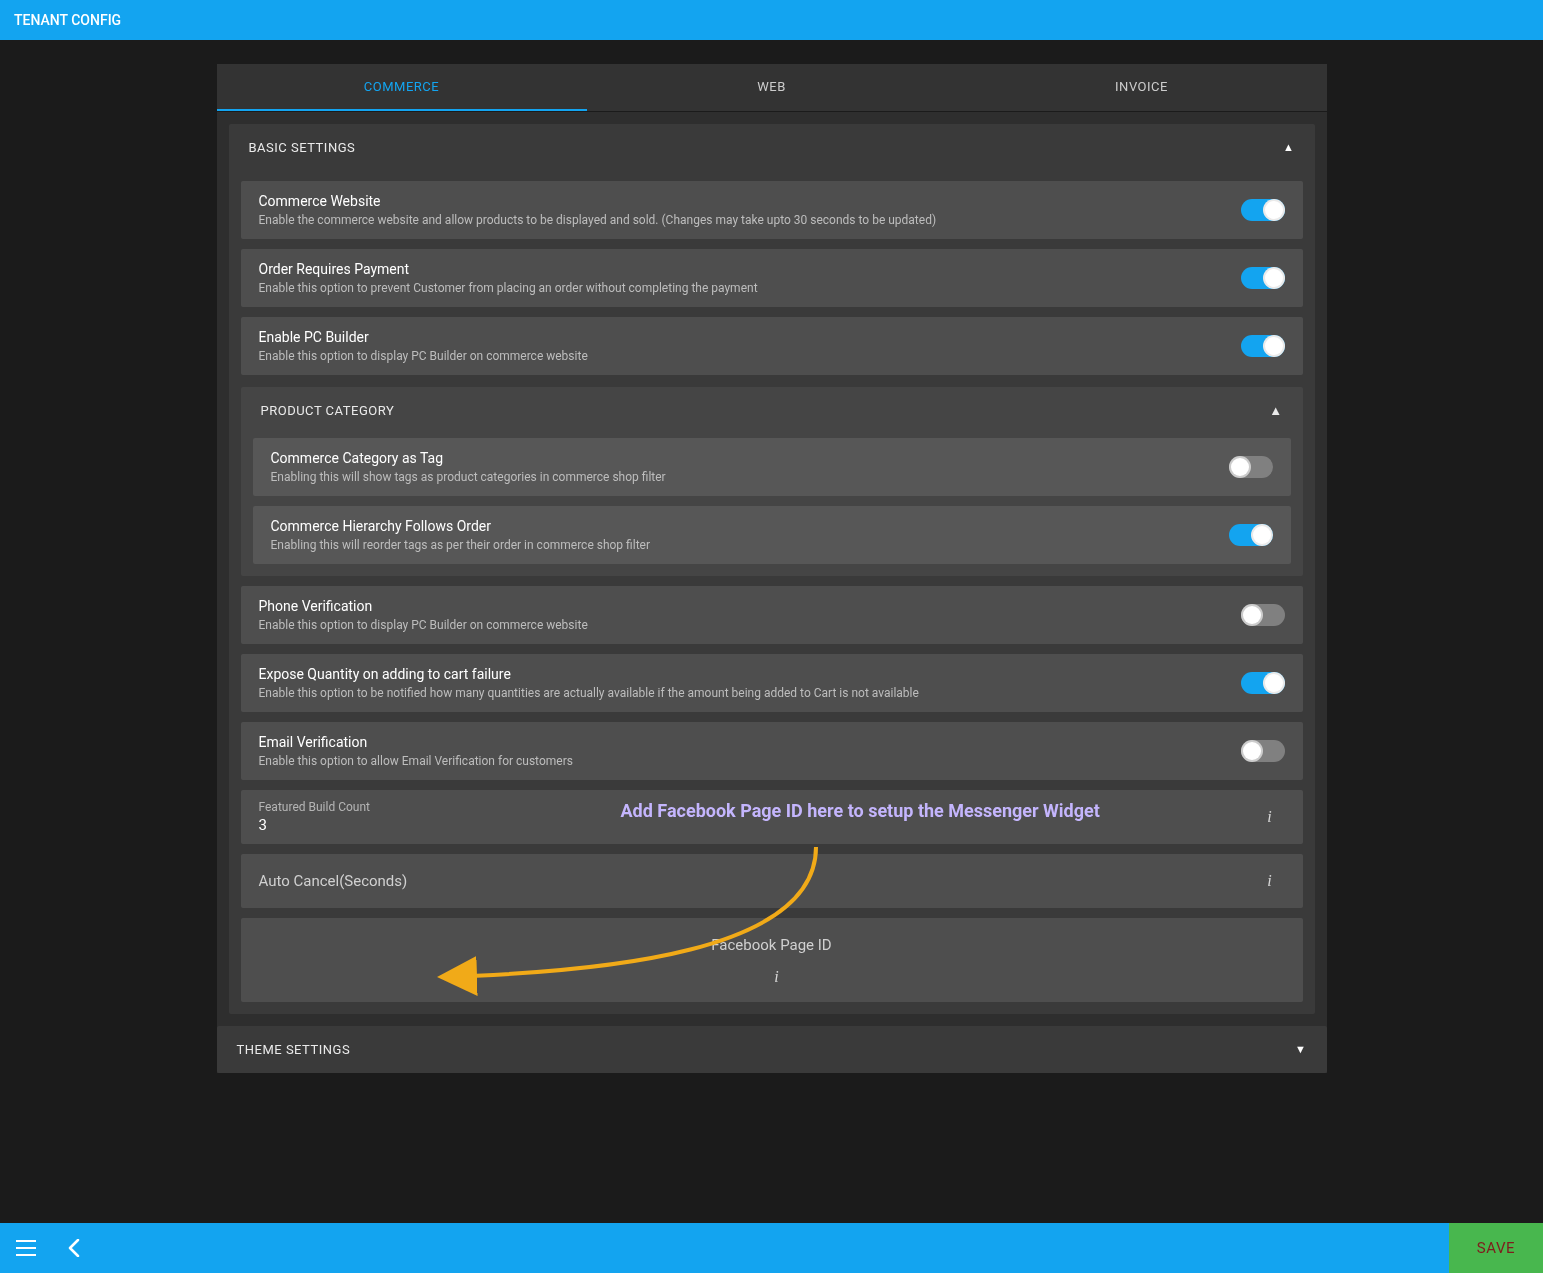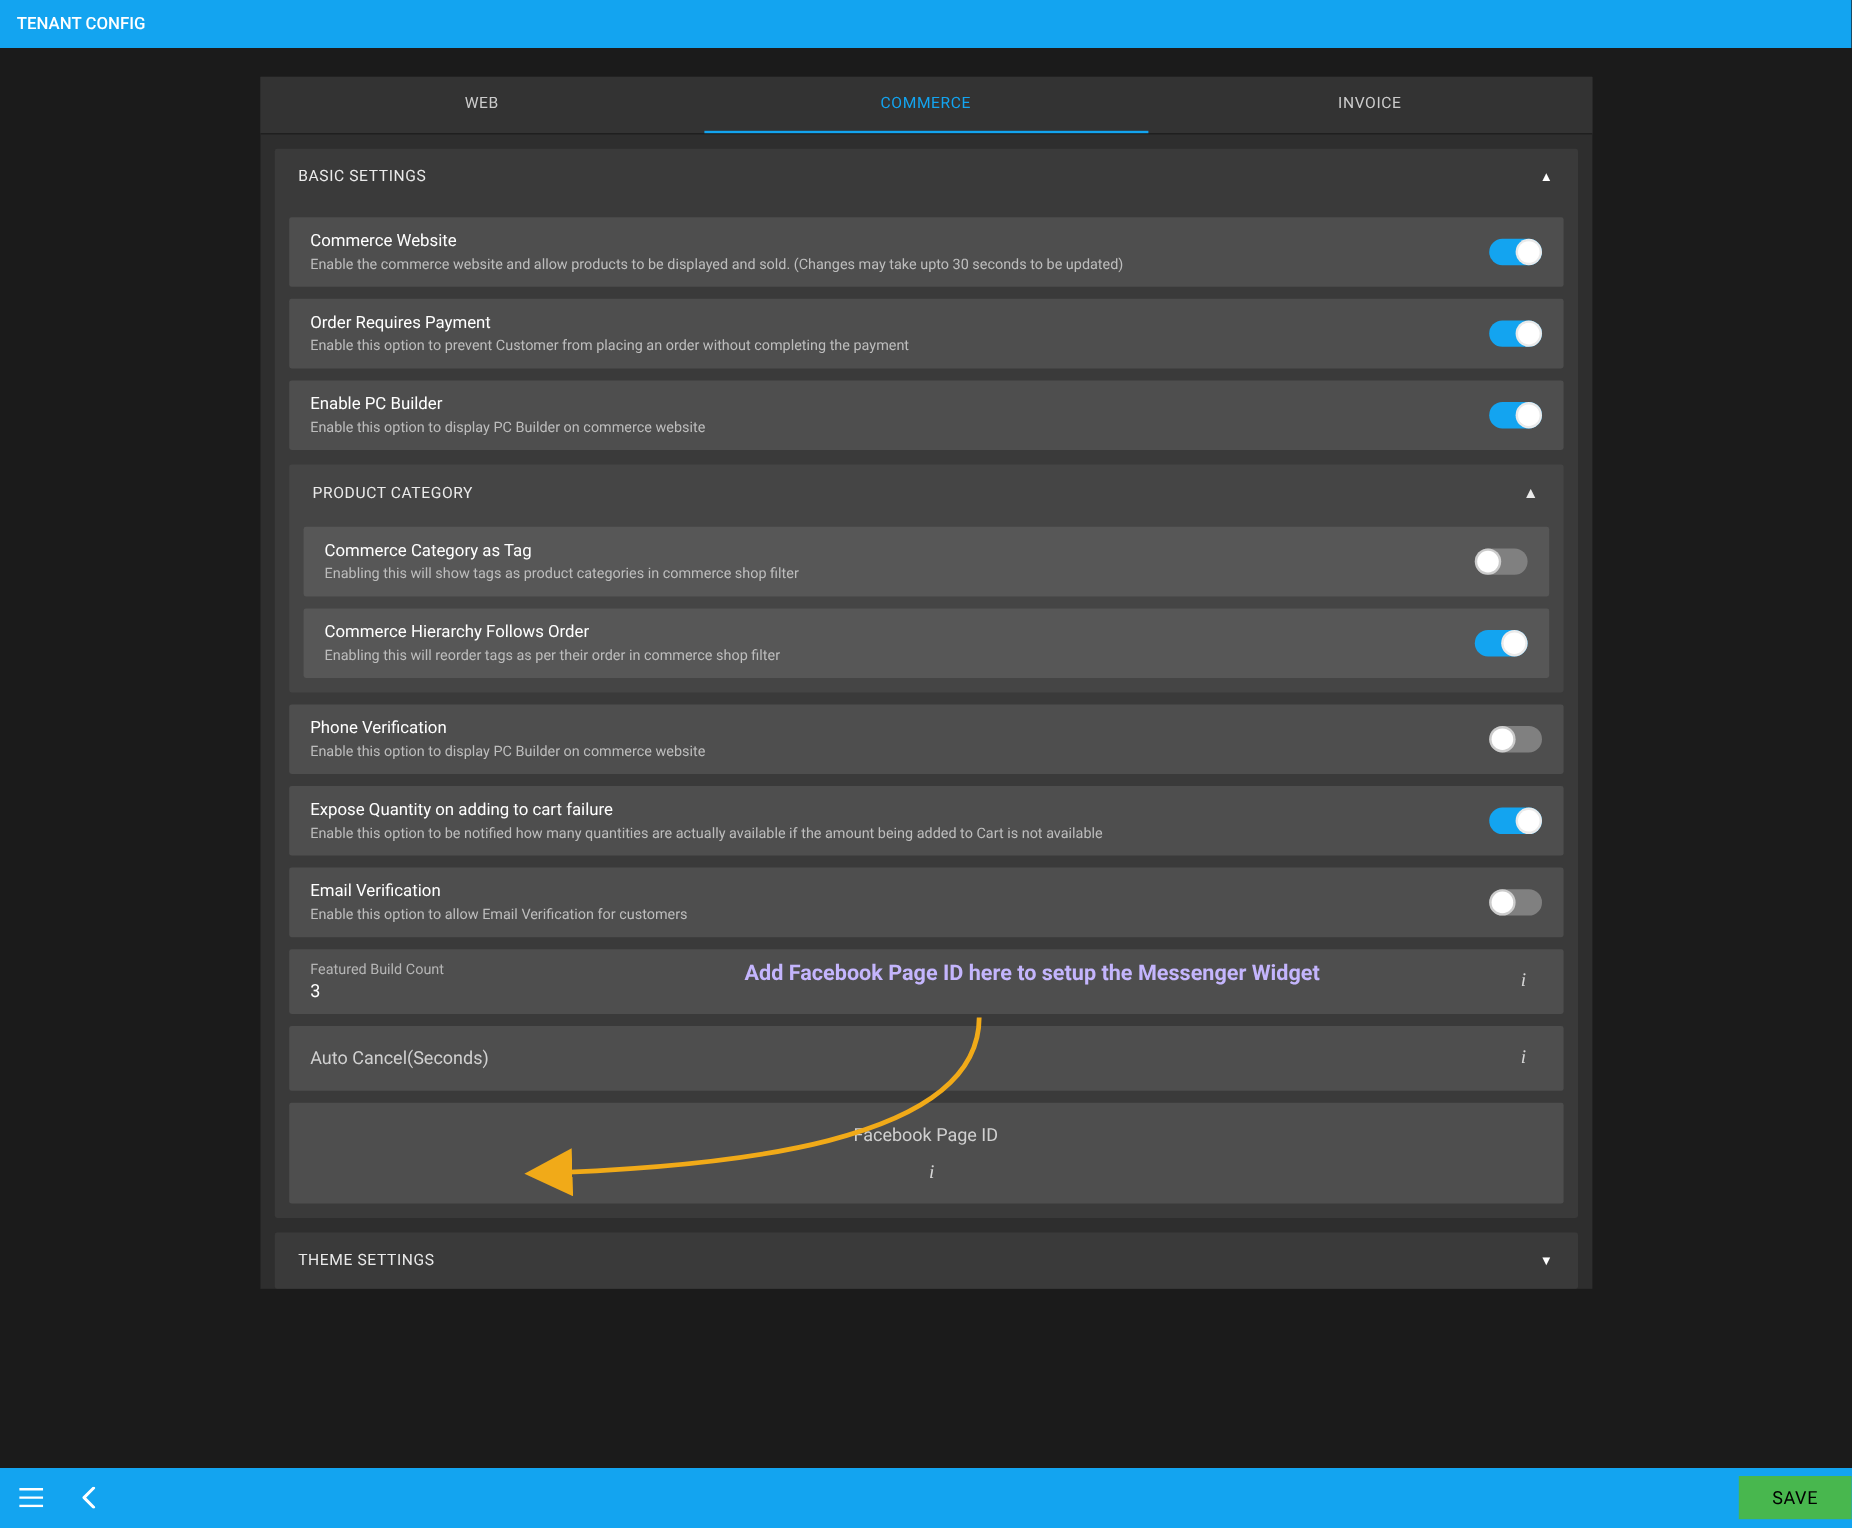--- a/index.html
+++ b/index.html
@@ -127,48 +127,48 @@
       cursor: pointer;
     }
     .bottombar {
       position: fixed; bottom: 0; left: 0; right: 0;
       height: 50px; background: #13a4f0;
       display: flex; align-items: center;
     }
     .bb-left { display: flex; align-items: center; gap: 20px; padding-left: 12px; }
     .bb-icon { width: 28px; height: 28px; display: flex; align-items: center; justify-content: center; cursor: pointer; color: #fff; }
     .save-btn {
-      margin-left: auto; height: 36px; padding: 0 28px;
-      background: #48b74e; color: #000000; font-size: 15px; letter-spacing: .5px;
+      margin-left: auto; height: 50px; padding: 0 28px;
+      background: #48b74e; color: #7f1d1d; font-size: 15px; letter-spacing: .5px;
       display: flex; align-items: center; cursor: pointer;
     }
     .section-collapsed {
-      background: #3a3a3a; margin: 12px; border-radius: 2px; text-align: right;
+      background: #3a3a3a; border-radius: 2px; text-align: right;
     }
     .annotation {
       position: absolute;
       pointer-events: none;
       color: #c4b5fd;
       font-weight: 700;
       font-size: 18px;
     }
     svg { display: block; }
   </style>
 </head>
 <body>
 
 <div class="topbar">
   <span>TENANT CONFIG</span>
 </div>
 
 <div class="main">
   <div class="panel">
     <div class="tabs">
+      <div class="tab active">COMMERCE</div>
       <div class="tab">WEB</div>
-      <div class="tab active">COMMERCE</div>
       <div class="tab">INVOICE</div>
     </div>
 
     <div class="section">
       <div class="section-head">
         <span>BASIC SETTINGS</span>
         <span class="chev">▲</span>
       </div>
       <div class="section-body">
 

